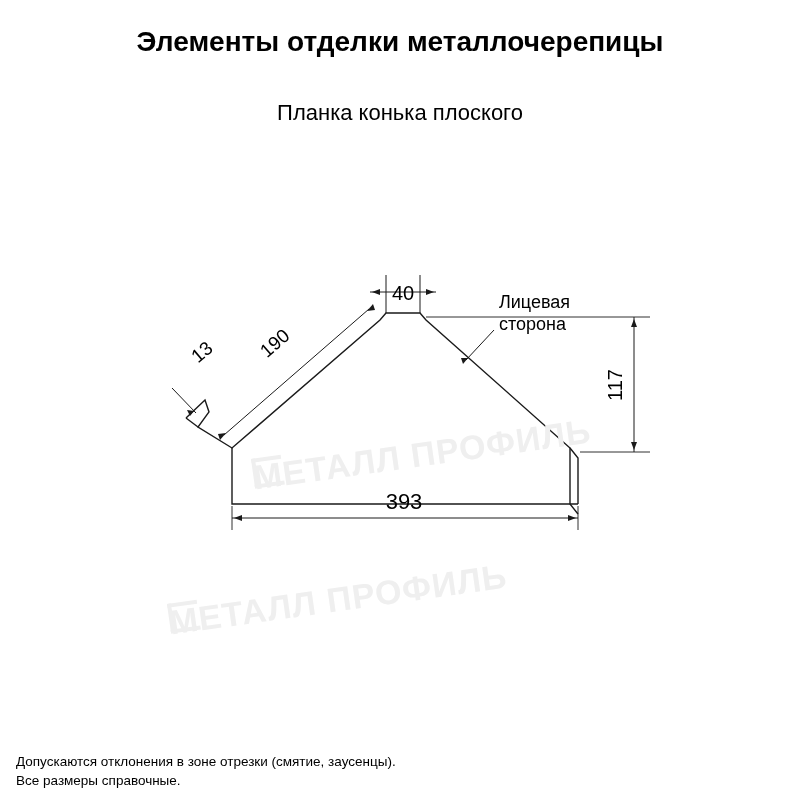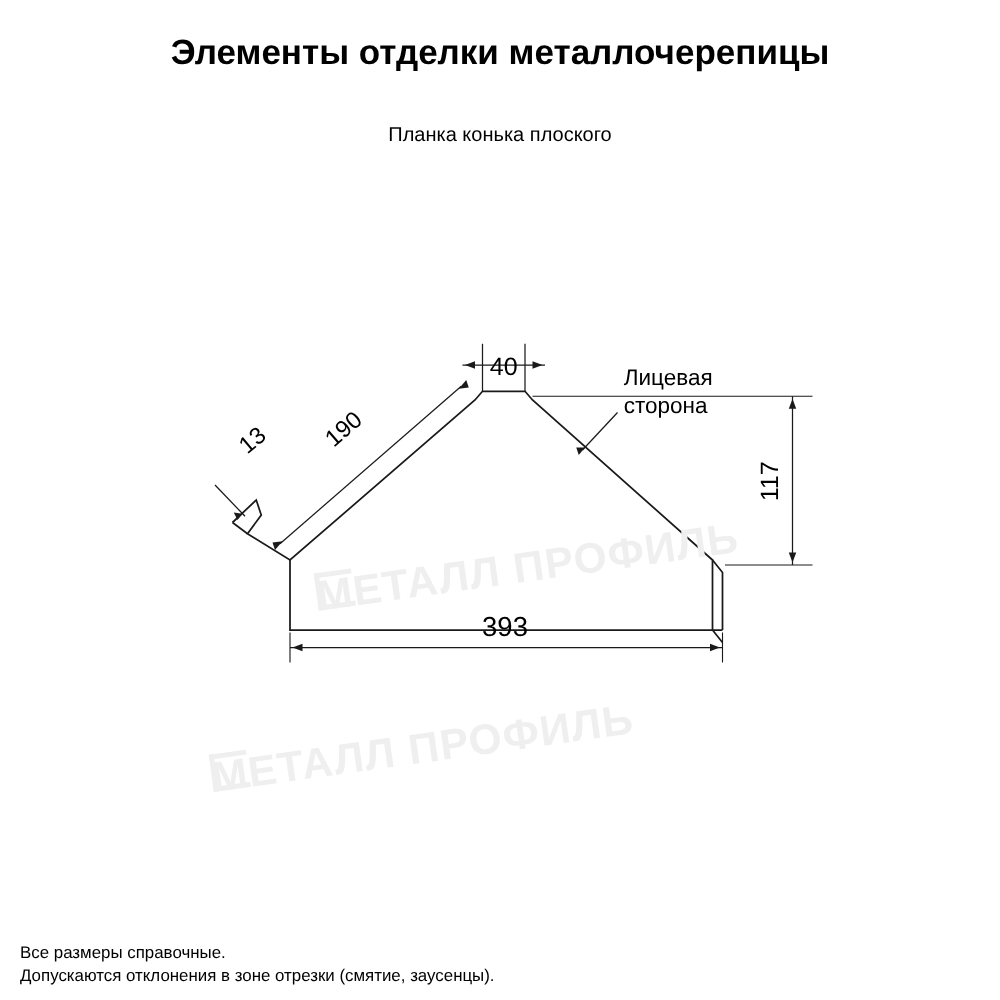--- a/index.html
+++ b/index.html
@@ -29,21 +29,21 @@
     font-size: 28px;
     font-weight: bold;
     letter-spacing: 0px;
     color: #000000;
   }
   .title-sub {
     position: absolute;
     left: 0; top: 100px;
     width: 800px;
     text-align: center;
-    font-size: 16px;
+    font-size: 22px;
     color: #000000;
   }
   .title-code {
     position: absolute;
     left: 0; top: 140px;
     width: 800px;
     text-align: center;
     font-size: 22px;
     font-weight: bold;
     color: #000000;
@@ -177,17 +177,17 @@
         <path d="M 232,338 L 578,338"></path>
         <path d="M 234,338 l 8,-3 l 0,6 z" fill="#1a1a1a" stroke="none"></path>
         <path d="M 576,338 l -8,-3 l 0,6 z" fill="#1a1a1a" stroke="none"></path>
       </g>
       <text x="404" y="329" font-size="22" text-anchor="middle">393</text>
 
     </svg>
   </div>
 
   <div class="footer">
+    <div>Допускаются отклонения в зоне отрезки (смятие, заусенцы).</div>
     <div>Все размеры справочные.</div>
-    <div>Допускаются отклонения в зоне отрезки (смятие, заусенцы).</div>
   </div>
 
 </div>
 
 </body></html>

